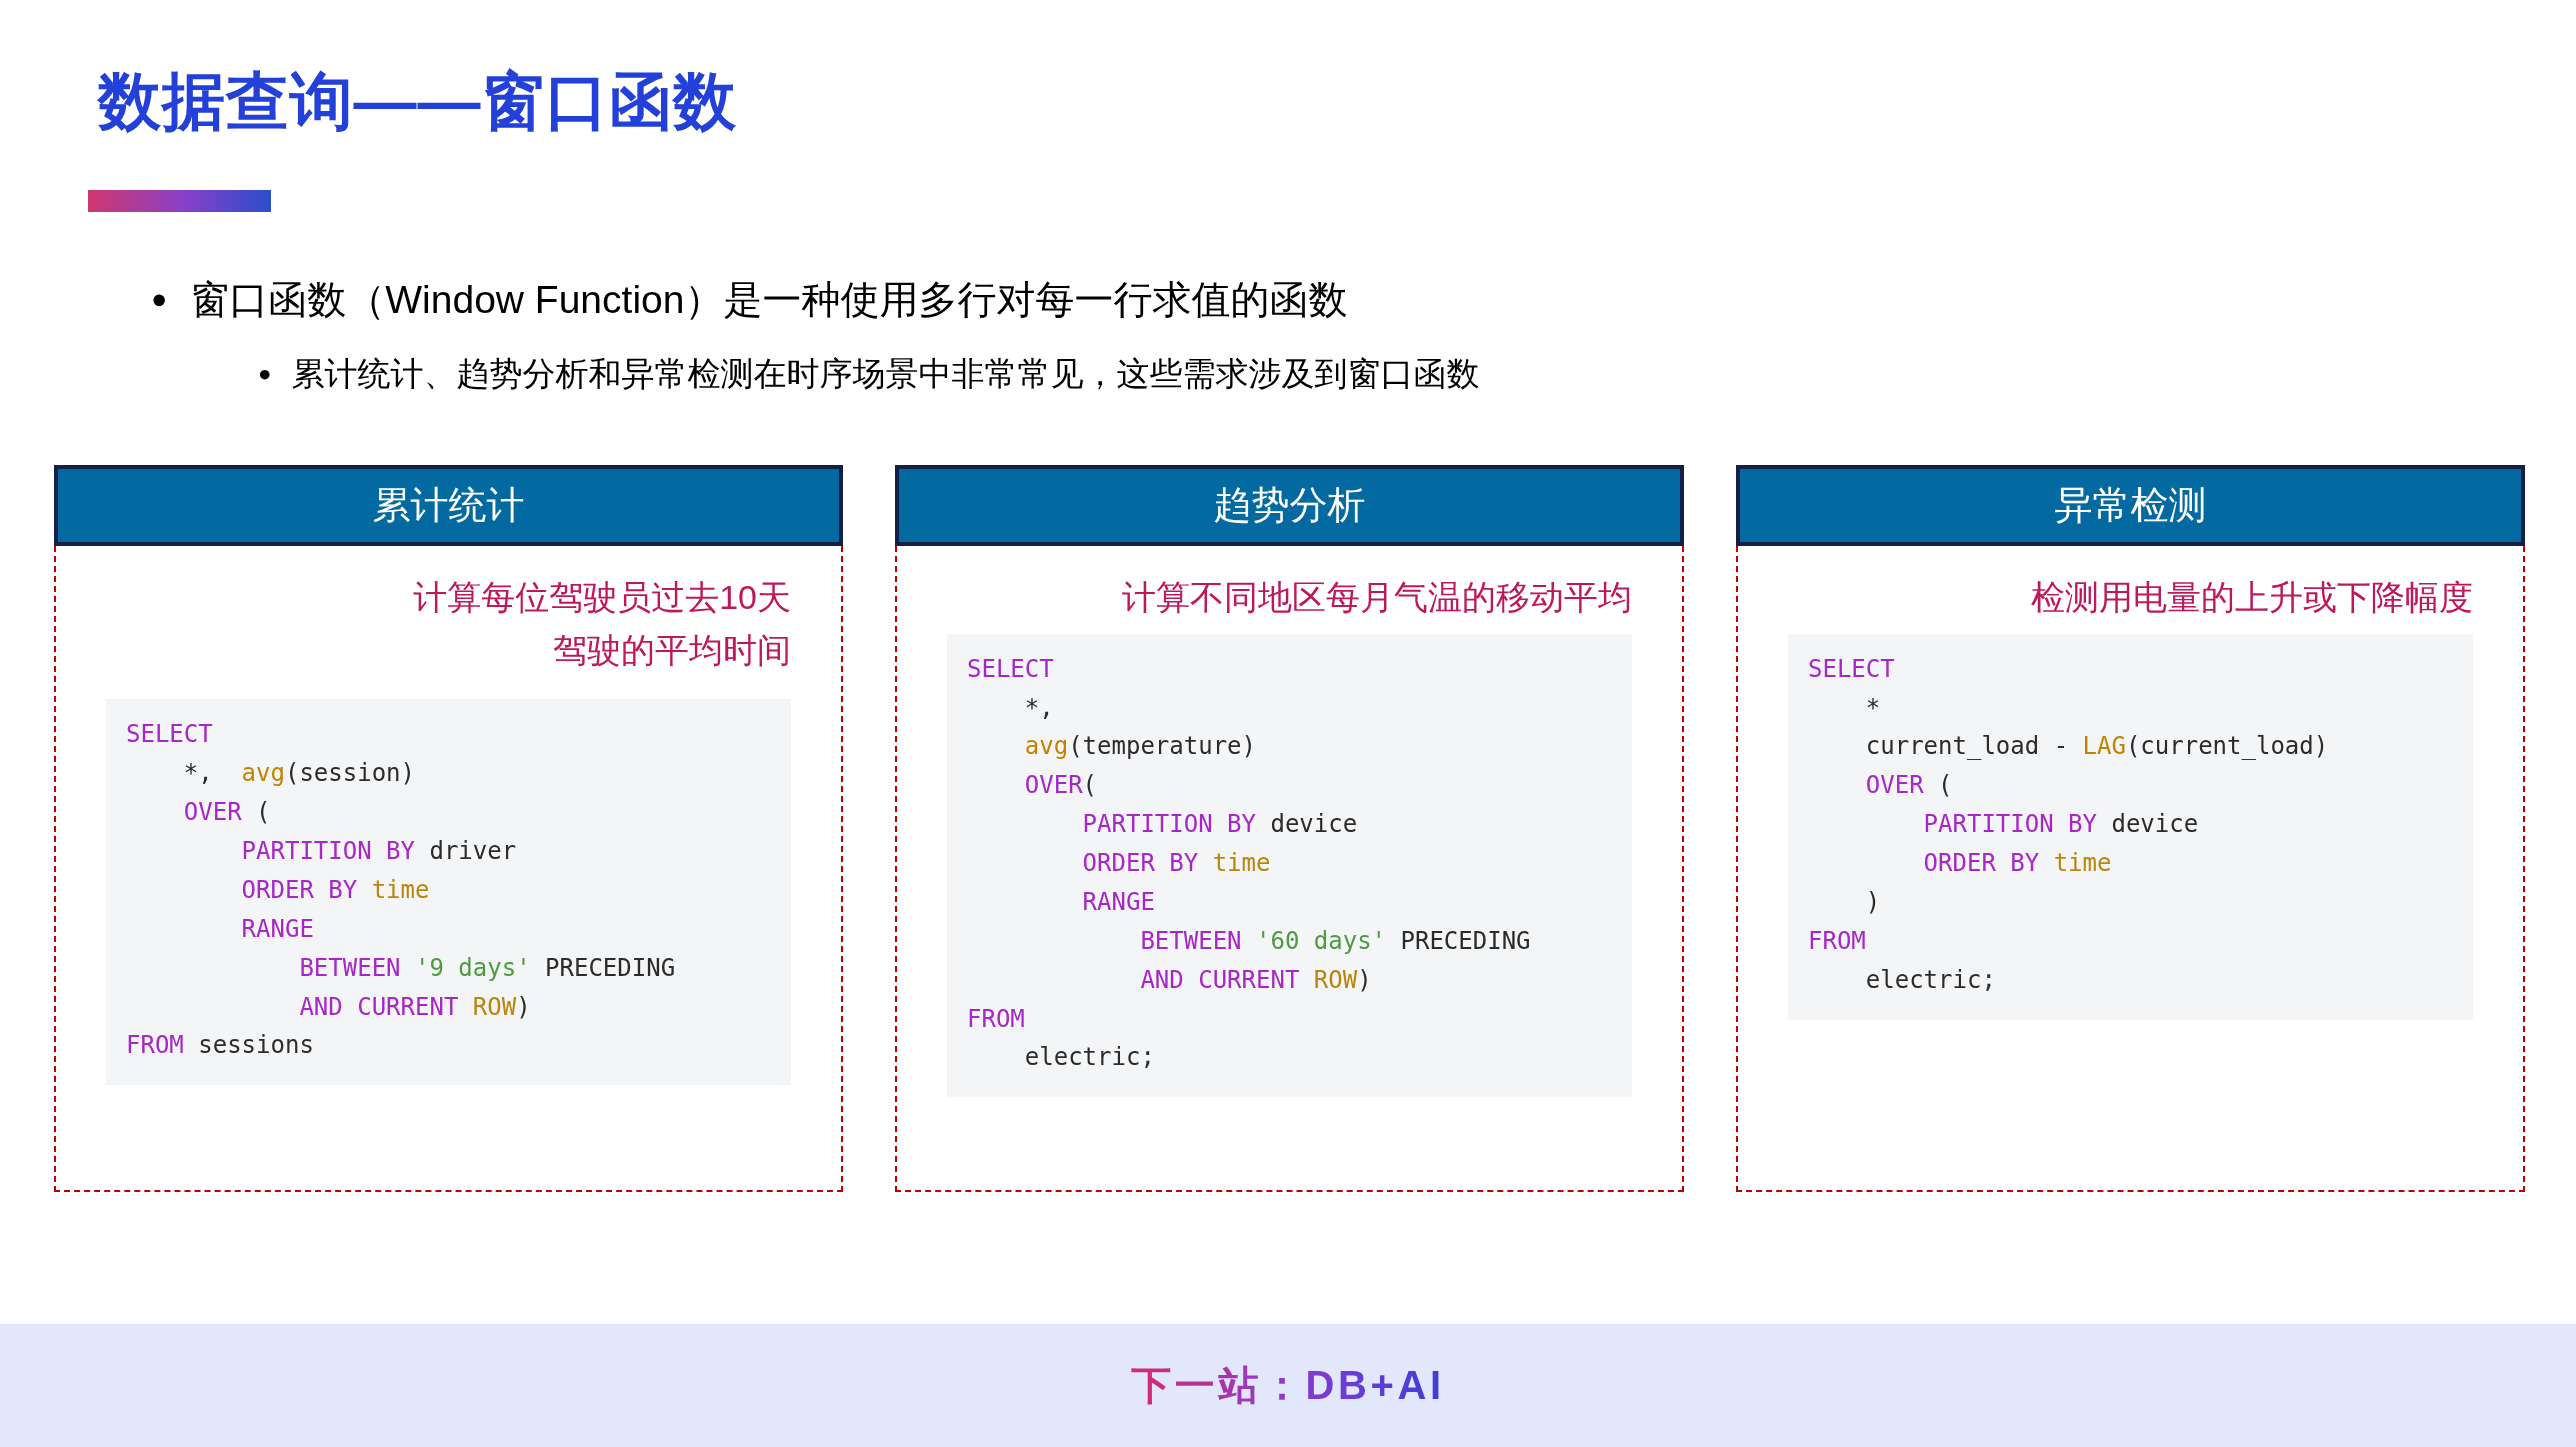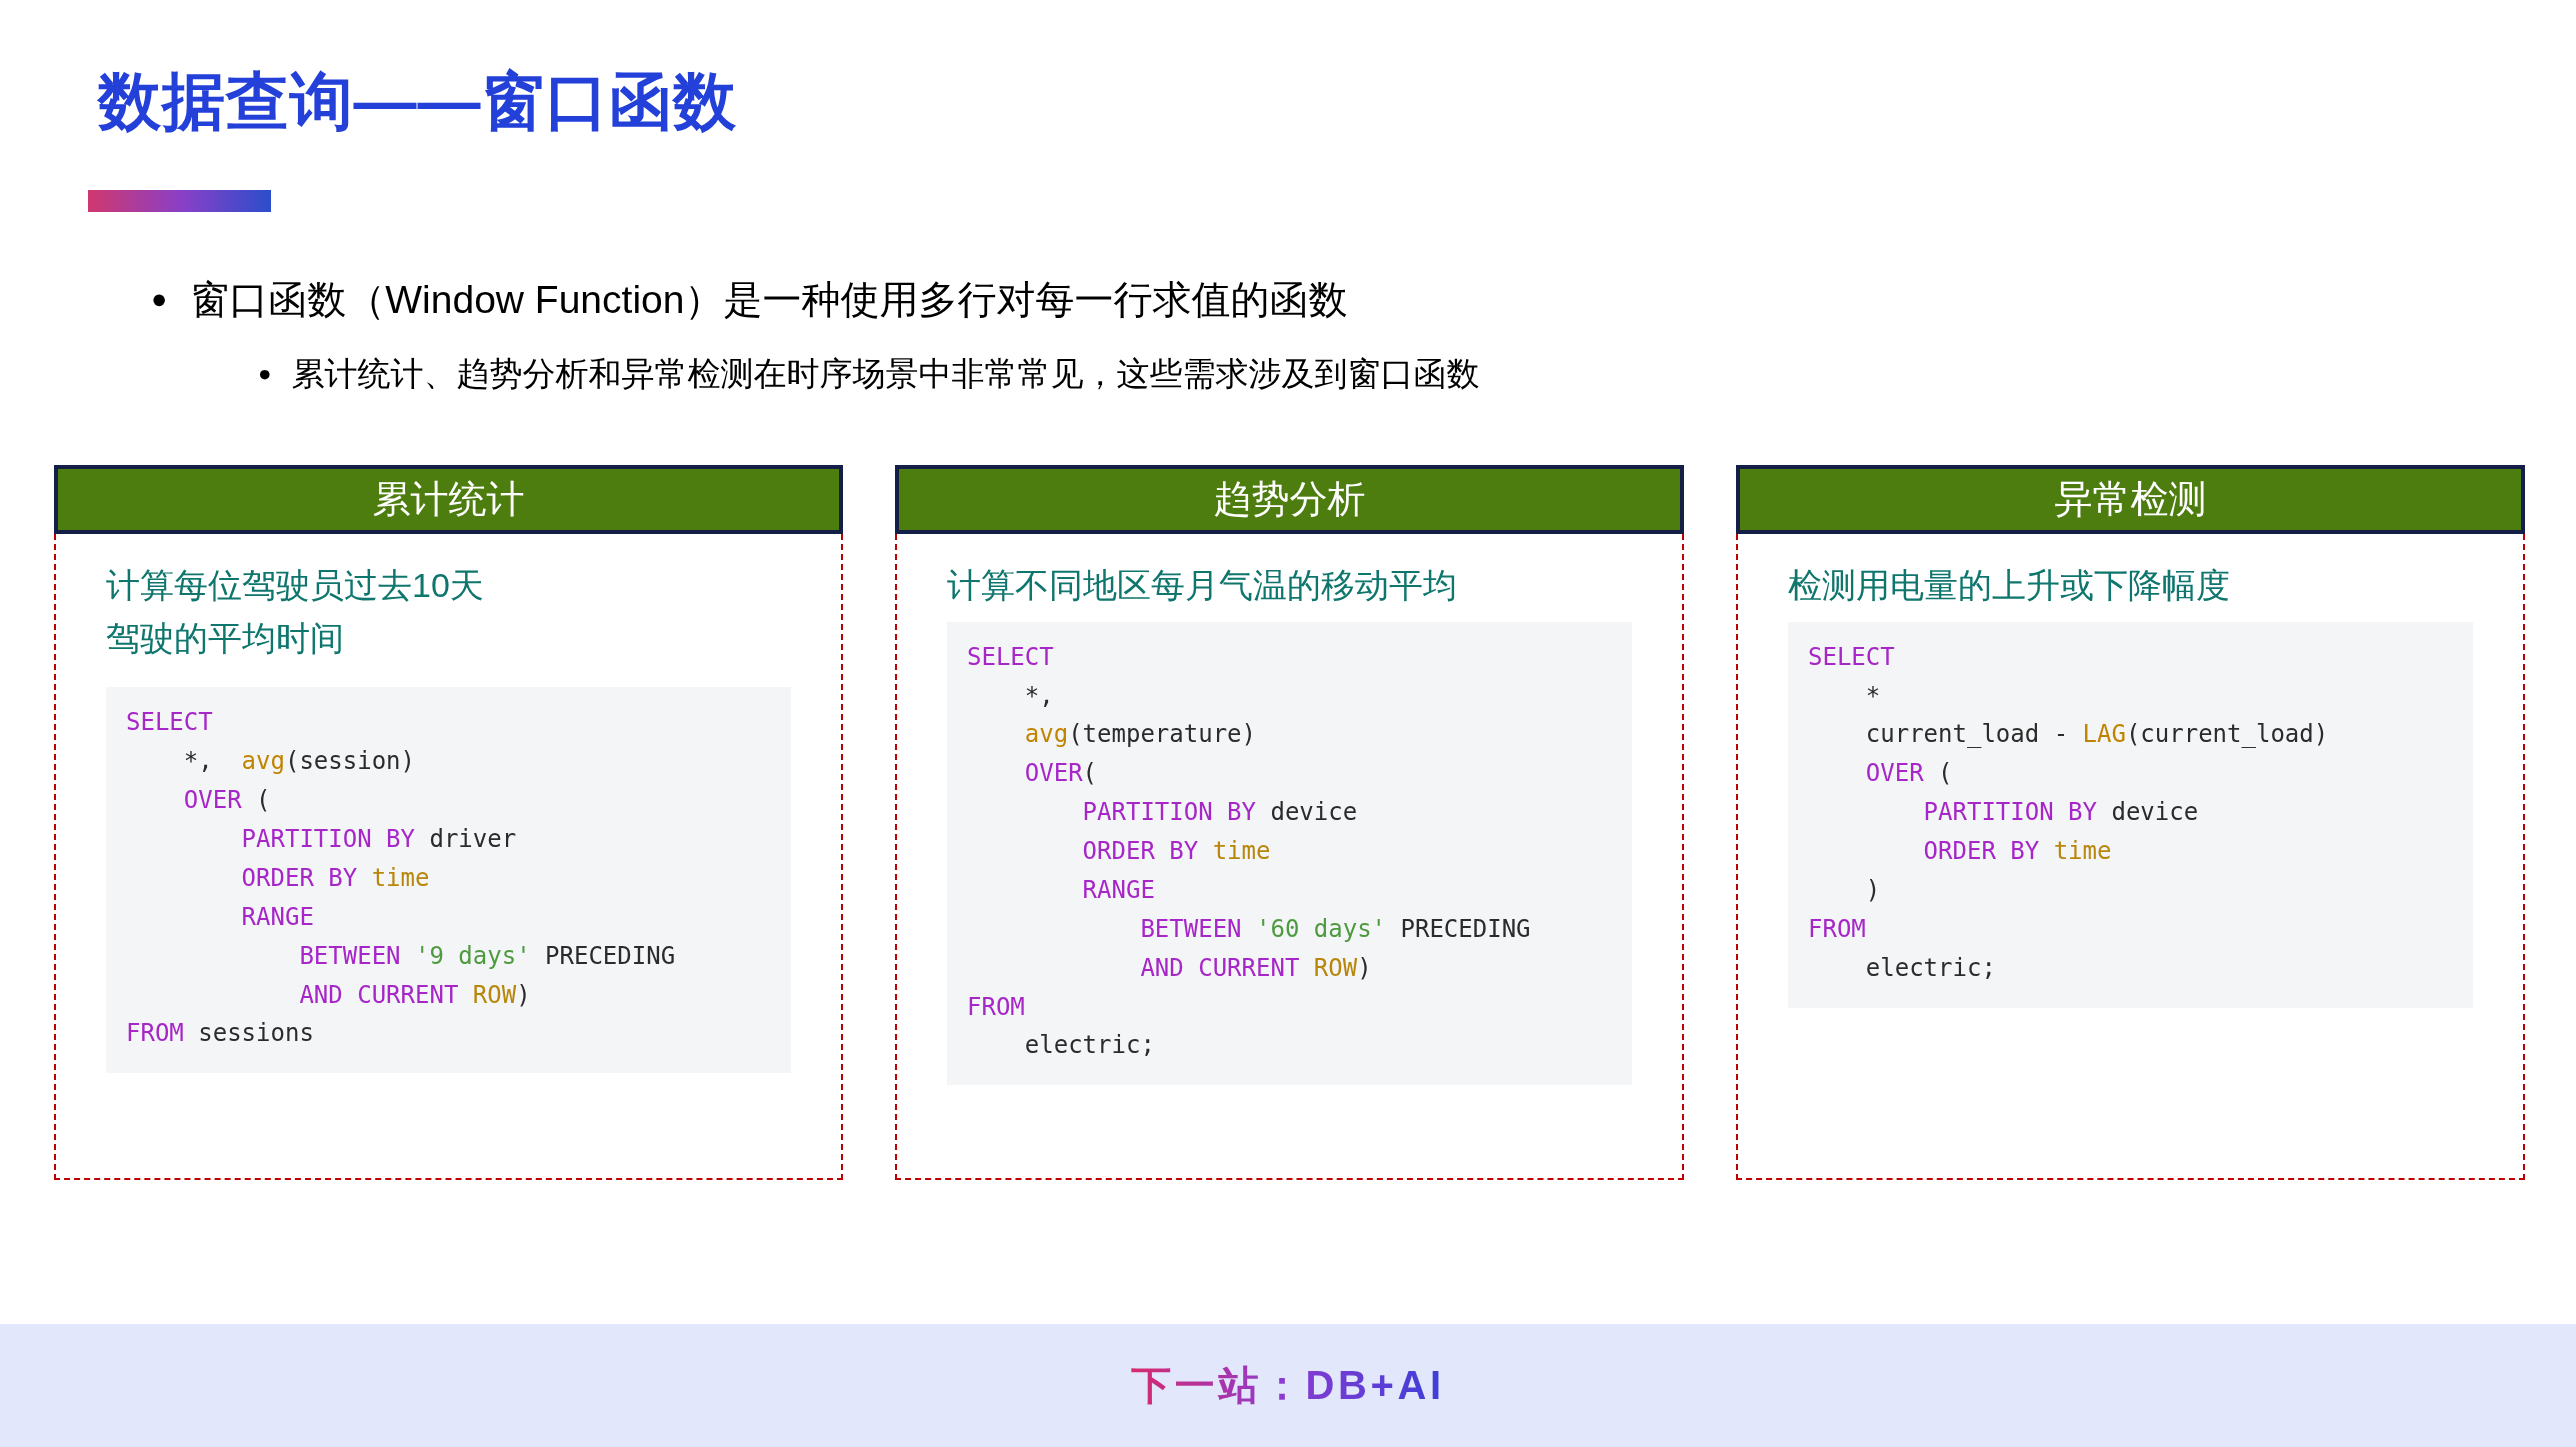--- a/index.html
+++ b/index.html
@@ -81,43 +81,43 @@
     width: 2471px;
     display: flex;
     gap: 52px;
   }
   .card {
     width: 794px;
     display: flex;
     flex-direction: column;
   }
   .card-header {
-    background: #4d7c0f;
+    background: #0369a1;
     border: 4.5px solid #141f48;
-    height: 69px;
+    height: 81px;
     display: flex;
     align-items: center;
     justify-content: center;
     color: #ffffff;
     font-size: 38px;
     font-weight: 500;
   }
   .card-body {
     border: 2.7px dashed #C00000;
     border-top: none;
     padding: 25px 50px 30.5px 50px;
     min-height: 646px;
     display: flex;
     flex-direction: column;
     background: #ffffff;
   }
   .card-desc {
-    text-align: left;
+    text-align: right;
     font-size: 34px;
-    color: #0f766e;
+    color: #be185d;
     line-height: 1.55;
     margin-bottom: 23px;
     white-space: pre-line;
   }
   .card-desc.one-line { margin-bottom: 10px; }
 
   
   .code {
     background: #F4F5F7;
     padding: 16px 20px 20px 20px;

